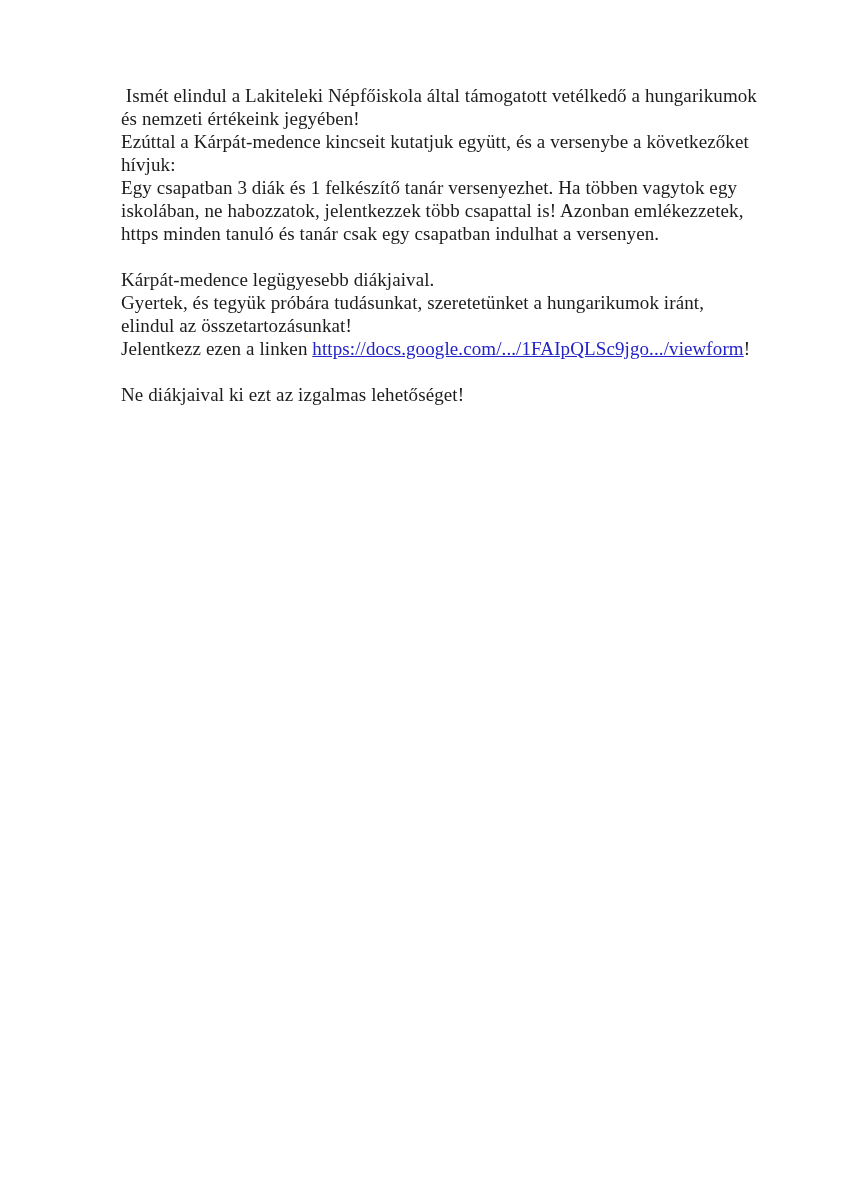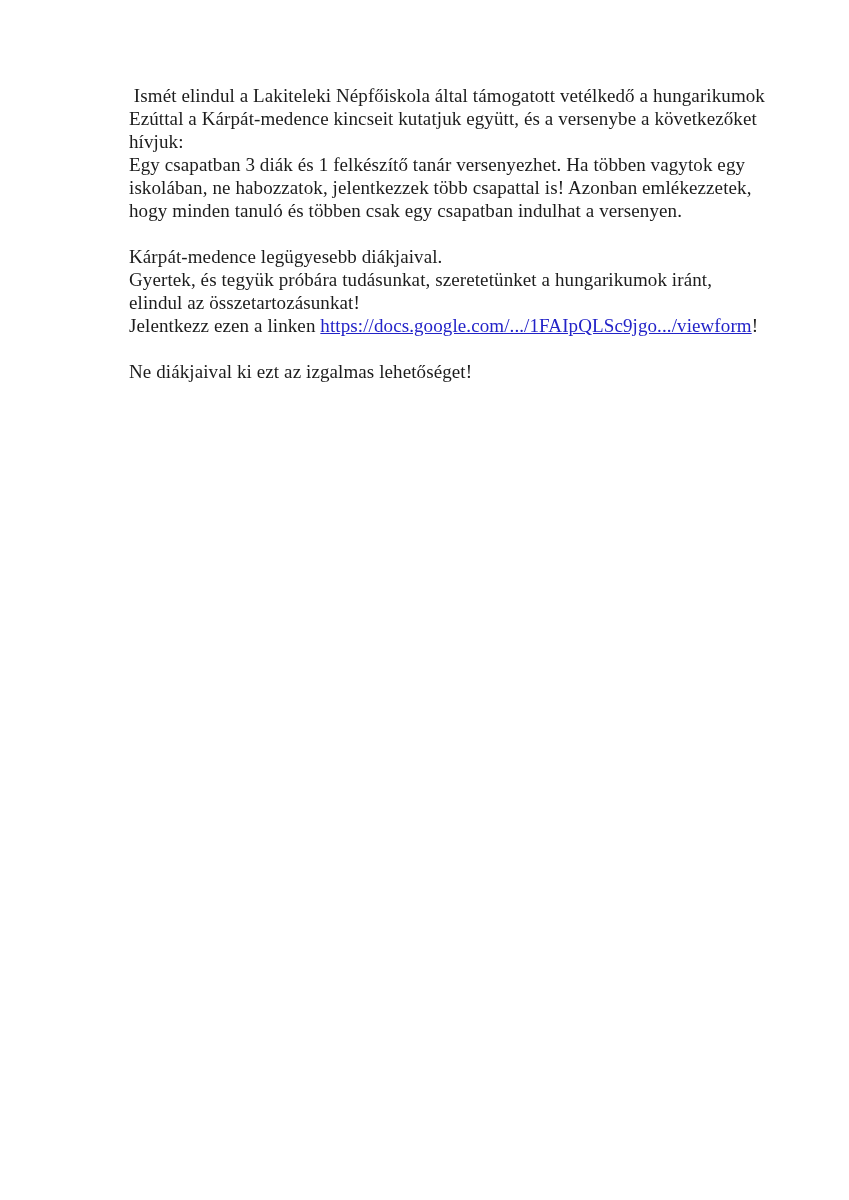--- a/index.html
+++ b/index.html
@@ -23,41 +23,41 @@
     top: 84px;
     width: 690px;
   }
   .line {
     font-size: 19px;
     line-height: 23px;
     height: 23px;
     white-space: pre;
     color: var(--text-color, #1c1c1c);
     letter-spacing: 0.1px;
-    margin-left: 8px;
   }
   .line.blank {
     height: 23px;
   }
   a.doc-link {
     color: var(--link-color, #2222cc);
     cursor: pointer;
   }
 </style>
 </head>
 <body>
 
 <div class="page">
   <div class="content">
       <div class="line"> Ismét elindul a Lakiteleki Népfőiskola által támogatott vetélkedő a hungarikumok</div>
+      <div class="line">és nemzeti értékeink jegyében!</div>
       <div class="line">Ezúttal a Kárpát-medence kincseit kutatjuk együtt, és a versenybe a következőket</div>
       <div class="line">hívjuk:</div>
       <div class="line">Egy csapatban 3 diák és 1 felkészítő tanár versenyezhet. Ha többen vagytok egy</div>
       <div class="line">iskolában, ne habozzatok, jelentkezzek több csapattal is! Azonban emlékezzetek,</div>
-      <div class="line">hogy minden tanuló és többen csak egy csapatban indulhat a versenyen.</div>
+      <div class="line">https minden tanuló és tanár csak egy csapatban indulhat a versenyen.</div>
       <div class="line blank"></div>
       <div class="line">Kárpát-medence legügyesebb diákjaival.</div>
       <div class="line">Gyertek, és tegyük próbára tudásunkat, szeretetünket a hungarikumok iránt,</div>
       <div class="line">elindul az összetartozásunkat!</div>
       <div class="line"><span>Jelentkezz ezen a linken </span><a class="doc-link" href="#">https://docs.google.com/.../1FAIpQLSc9jgo.../viewform</a><span>!</span></div>
       <div class="line blank"></div>
       <div class="line">Ne diákjaival ki ezt az izgalmas lehetőséget!</div>
     </div>
 </div>
 

